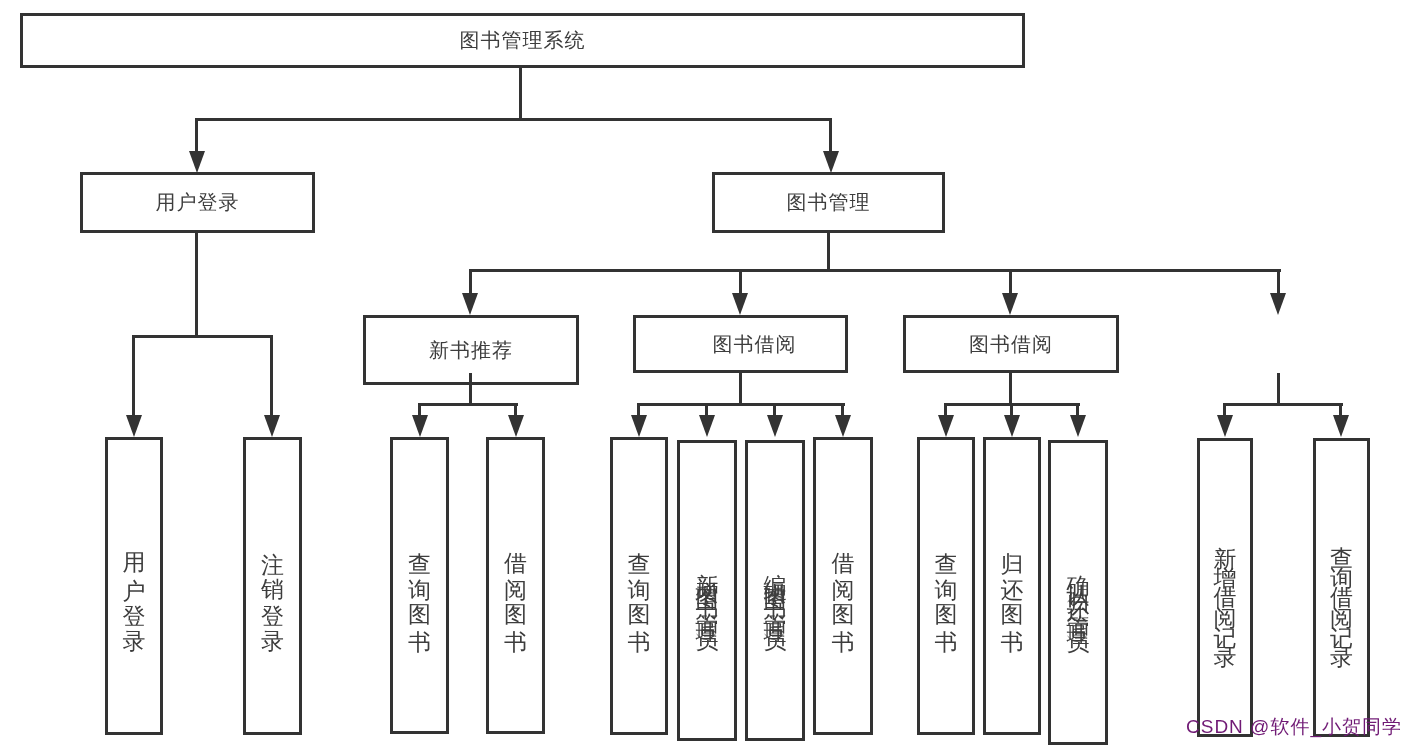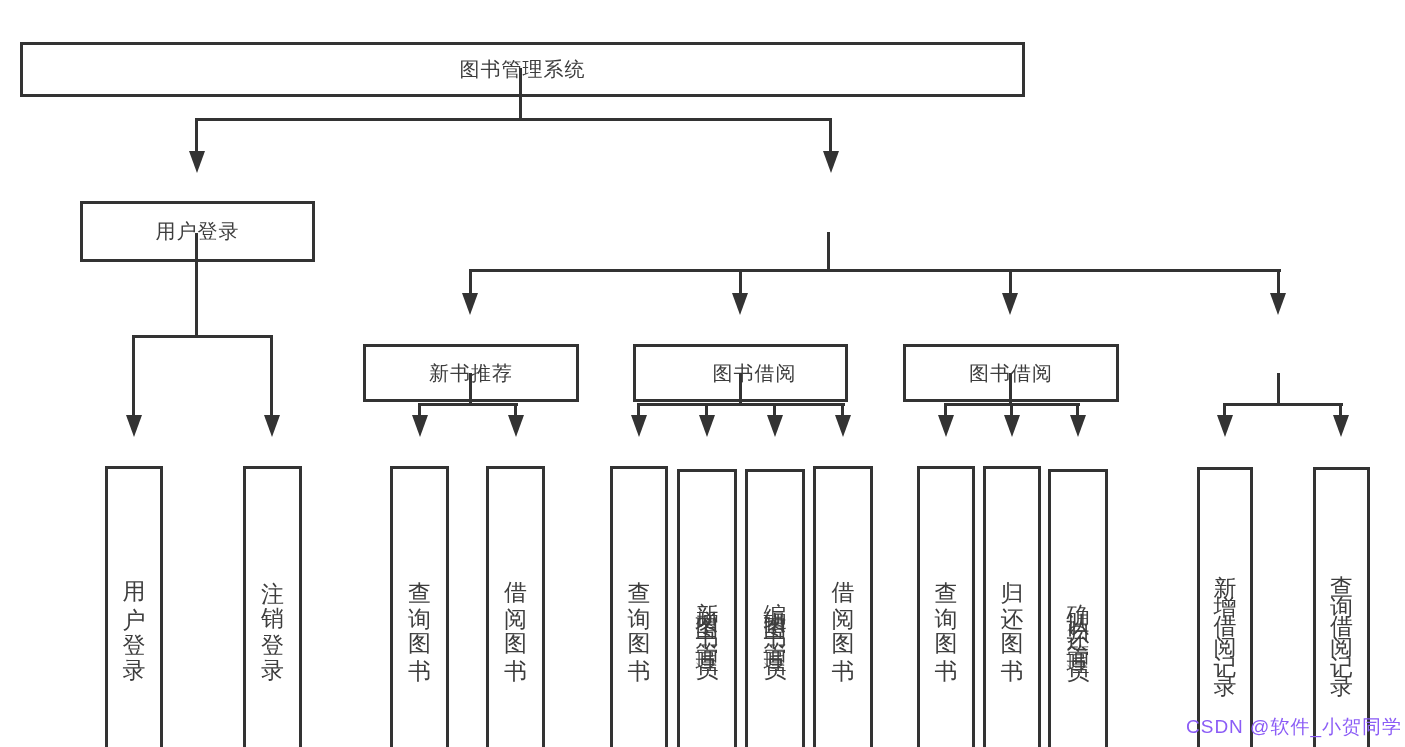--- a/index.html
+++ b/index.html
@@ -2,32 +2,32 @@
 <html><head>
 <meta charset="utf-8">
 <style>
   html,body{margin:0;padding:0;background:#ffffff;}
   .stage{
     position:relative;width:1405px;height:747px;background:#ffffff;overflow:hidden;
     font-family:"Liberation Sans","DejaVu Sans",sans-serif;color:#3d3d3d;
   }
   .box{
     position:absolute;background:#ffffff;border:3px solid #333333;box-sizing:border-box;
-    display:flex;align-items:center;justify-content:center;margin-top:29px;
+    display:flex;align-items:center;justify-content:center;
   }
   .hlbl{font-size:20px;letter-spacing:1px;white-space:nowrap;}
   .vlbl{writing-mode:vertical-rl;text-orientation:mixed;font-size:23px;line-height:1;white-space:nowrap;}
   .v4{letter-spacing:26px;}
   .v6{letter-spacing:20px;}
   .v9{letter-spacing:8px;}
   
   .n-root{left:20px;top:13px;width:1005px;height:55px;}
   .n-login{left:80px;top:172px;width:235px;height:61px;}
   .n-mgmt{left:712px;top:172px;width:233px;height:61px;}
-  .n-rec{left:363px;top:315px;width:216px;height:58px;}
+  .n-rec{left:363px;top:315px;width:216px;height:70px;}
   .n-bor{left:633px;top:315px;width:215px;height:58px;padding-left:28px;}
   .n-cur{left:903px;top:315px;width:216px;height:58px;}
   .n-recd{left:1172px;top:315px;width:214px;height:58px;}
   .lf1{left:105px;top:437px;width:58px;height:298px;}
   .lf2{left:243px;top:437px;width:59px;height:298px;}
   .lf3{left:390px;top:437px;width:59px;height:297px;}
   .lf4{left:486px;top:437px;width:59px;height:297px;}
   .lf5{left:610px;top:437px;width:58px;height:298px;}
   .lf6{left:677px;top:440px;width:60px;height:301px;}
   .lf7{left:745px;top:440px;width:60px;height:301px;}
@@ -37,34 +37,37 @@
   .lf11{left:1048px;top:440px;width:60px;height:305px;}
   .lf12{left:1197px;top:438px;width:56px;height:299px;}
   .lf13{left:1313px;top:438px;width:57px;height:299px;}
   
   .vline{position:absolute;width:3px;background:#333333;}
   .hline{position:absolute;height:3px;background:#333333;}
   .arr{position:absolute;width:0;height:0;
        border-left:8px solid transparent;border-right:8px solid transparent;
        border-top:22px solid #333333;}
   .watermark{
-    position:absolute;left:1186px;top:714px;font-size:19px;color:#8b5cf6;
+    position:absolute;left:1186px;top:714px;font-size:19px;color:#701a75;
     letter-spacing:1px;white-space:nowrap;z-index:5;
   }
 </style>
 </head>
 <body>
 
 <div class="stage">
 
   <div class="box n-root">
     <span class="hlbl">图书管理系统</span>
   </div>
   <div class="box n-login">
     <span class="hlbl">用户登录</span>
+  </div>
+  <div class="box n-mgmt">
+    <span class="hlbl">图书管理</span>
   </div>
   <div class="box n-rec">
     <span class="hlbl">新书推荐</span>
   </div>
   <div class="box n-bor">
     <span class="hlbl">图书借阅</span>
   </div>
   <div class="box n-cur">
     <span class="hlbl">图书借阅</span>
   </div>

